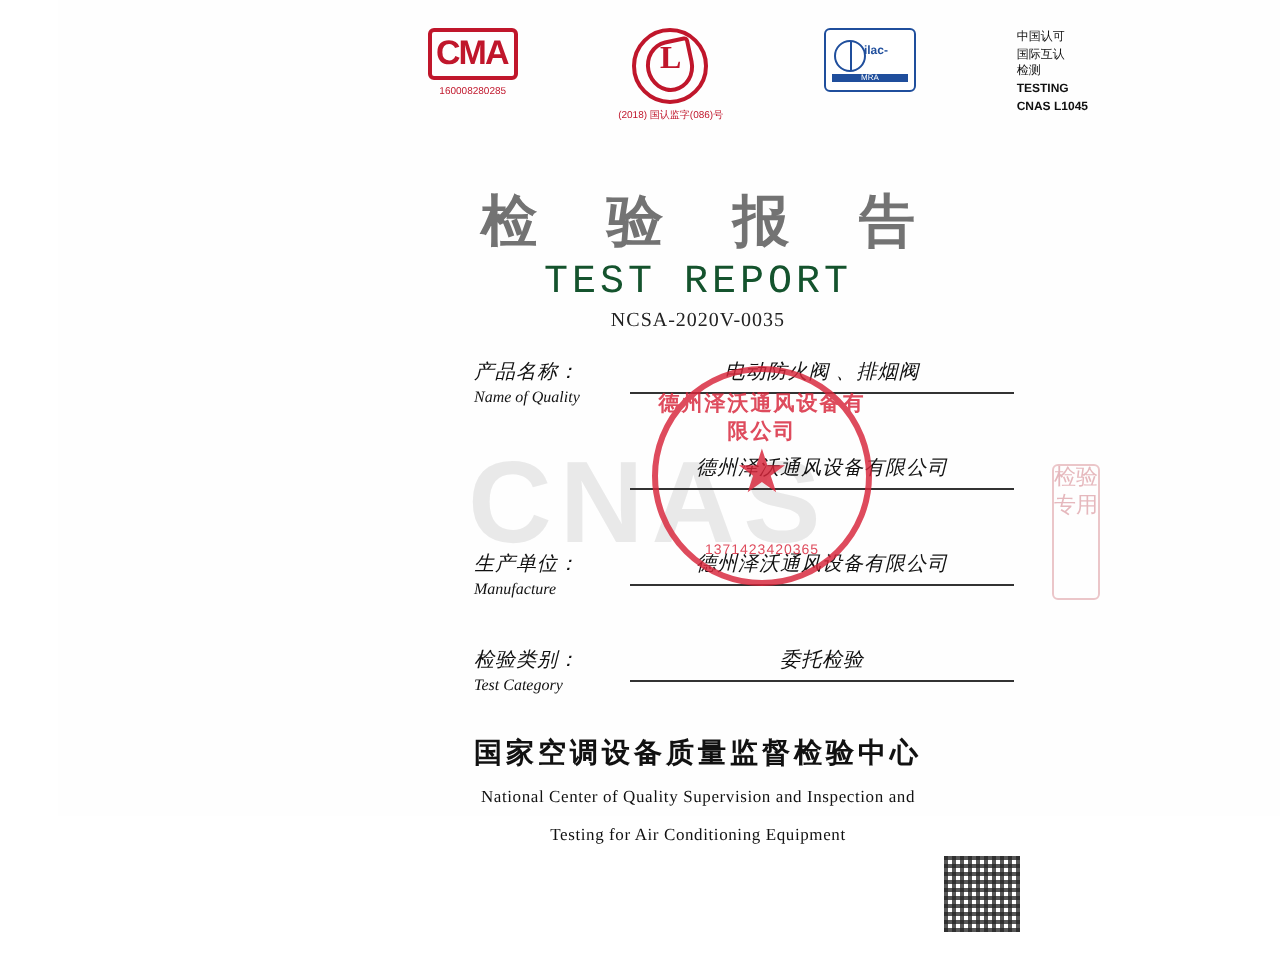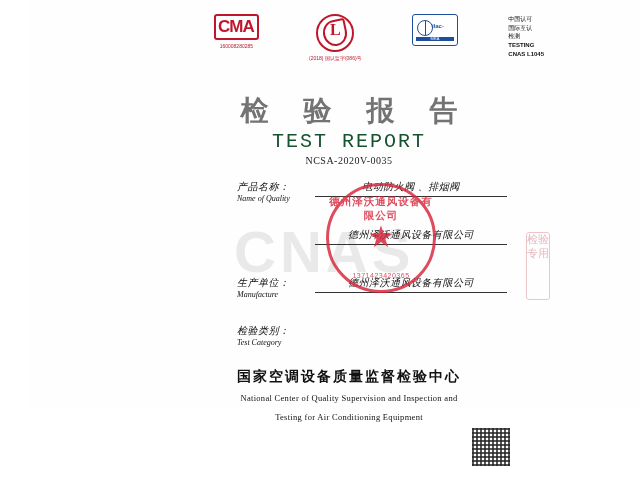--- a/index.html
+++ b/index.html
@@ -445,20 +445,23 @@
       <div class="value-line">
         <span class="value">德州泽沃通风设备有限公司</span>
       </div>
     </div>
 
     <div class="field">
       <div class="labels">
         <div class="lbl-cn">检验类别：</div>
         <div class="lbl-en">Test Category</div>
       </div>
+      <div class="value-line">
+        <span class="value">委托检验</span>
+      </div>
     </div>
 
   </div>
 
   <div class="seal">
     <div class="seal-top">德州泽沃通风设备有限公司</div>
     <div class="star">★</div>
     <div class="seal-bottom">1371423420365</div>
   </div>
 

